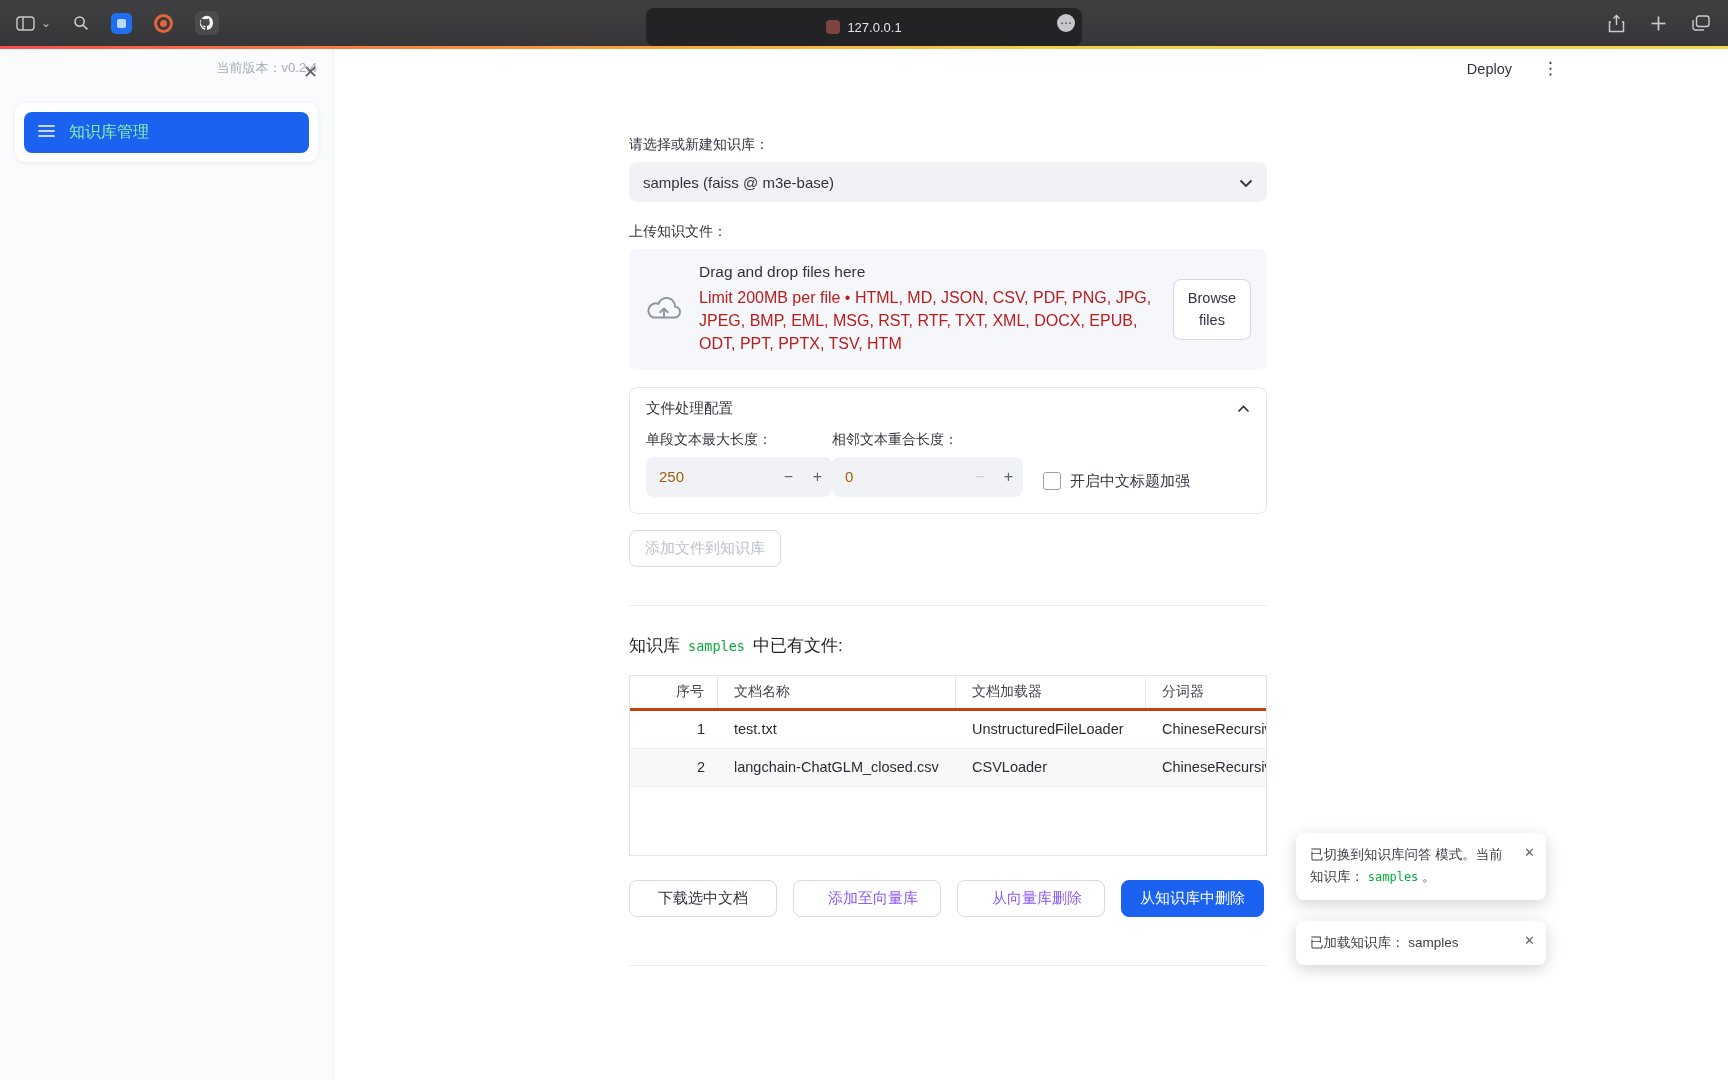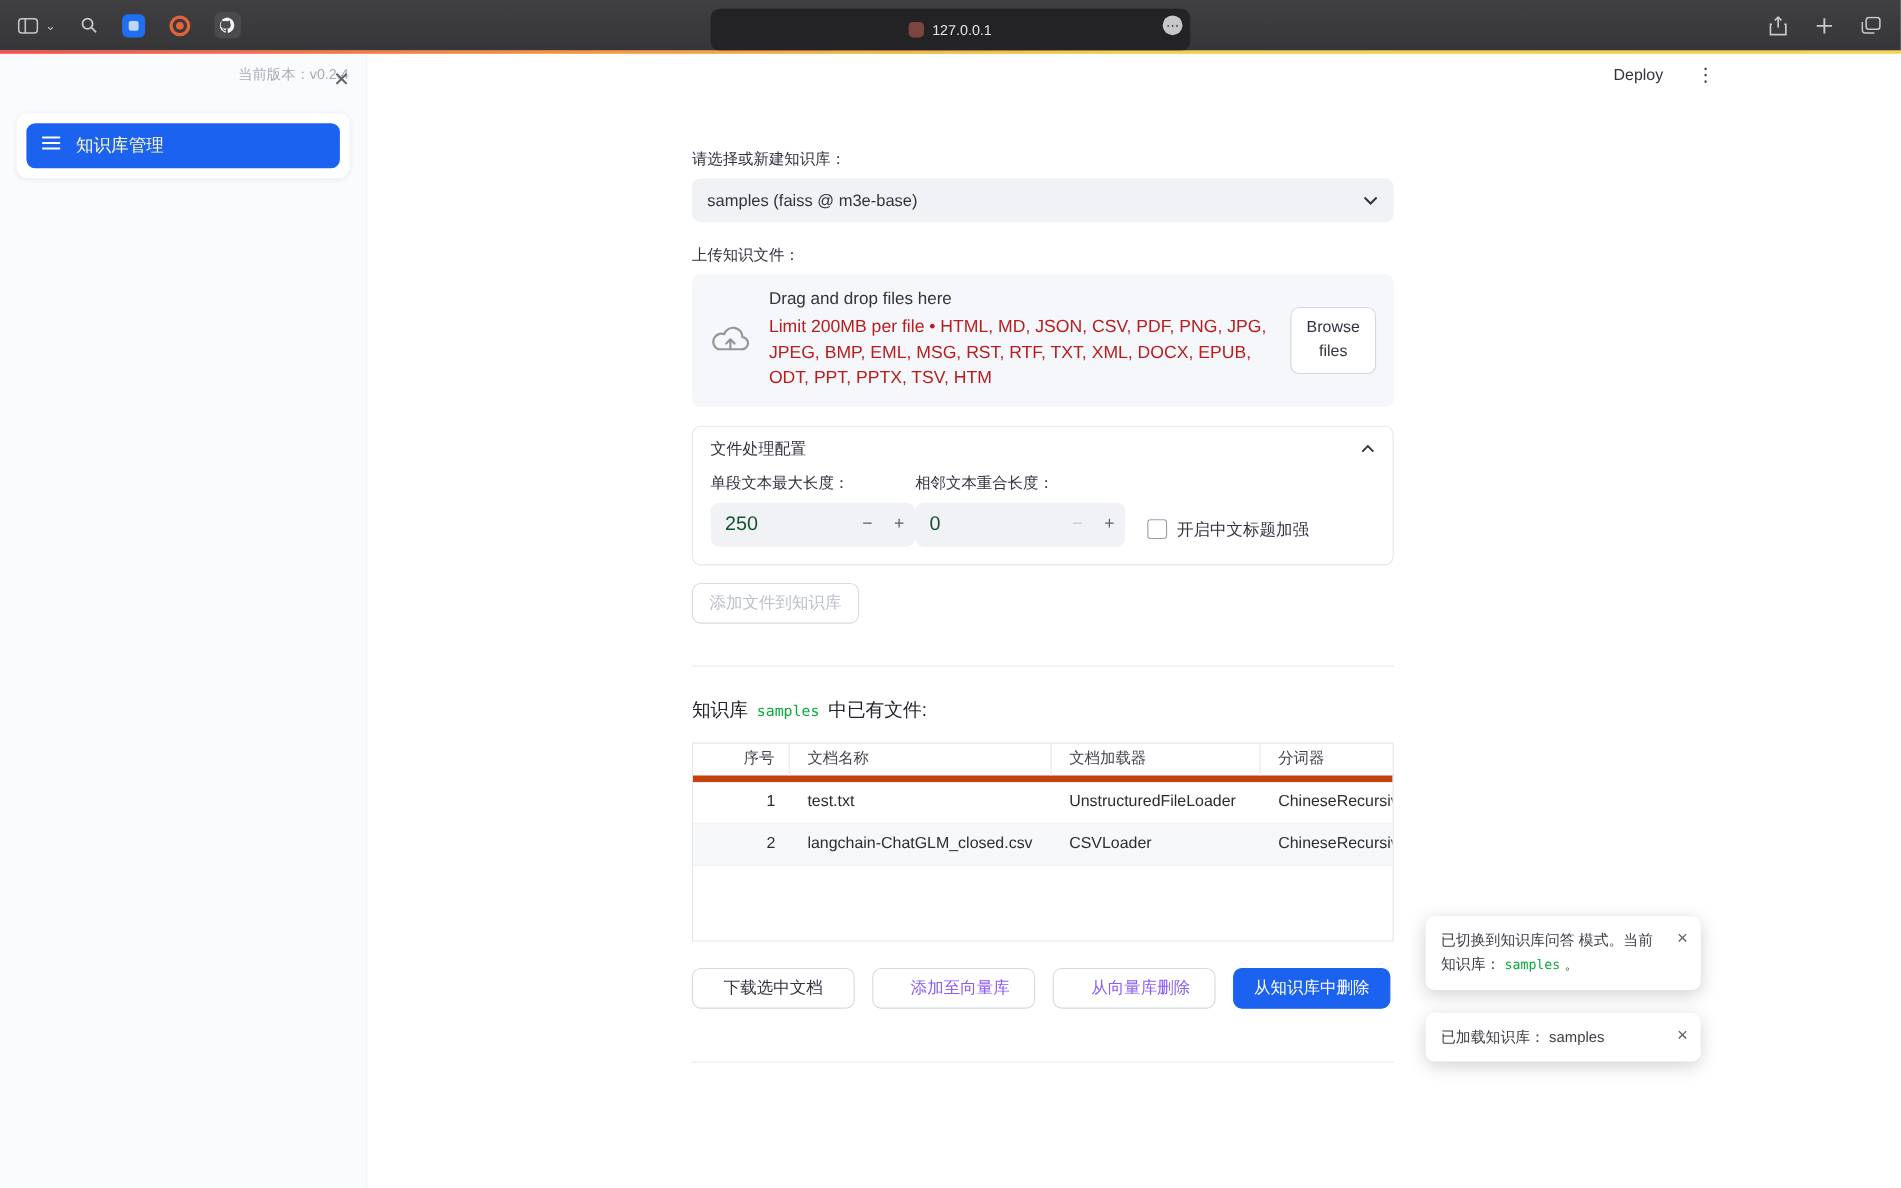--- a/index.html
+++ b/index.html
@@ -46,21 +46,21 @@
   
   .sidebar { position:absolute; top:49px; left:0; width:334px; bottom:0; background:#fafbfd; border-right:1px solid #f0f1f4; }
   .sidebar-close { position:absolute; top:12px; right:15px; font-size:18px; color:#5f626b; cursor:pointer; }
   .logo-row { display:flex; align-items:center; gap:9px; margin:90px 0 0 25px; }
   .logo-text { font-size:27px; font-weight:bold; font-style:italic; color:#1b62f0; letter-spacing:-0.8px; white-space:nowrap; }
   .version { text-align:right; margin:10px 16px 0 0; color:#a7acb8; font-size:13px; }
   .nav-card { margin:26px 15px 0 15px; background:#fff; border-radius:10px;
     box-shadow:0 1px 5px rgba(20,30,60,0.08); padding:9px; }
   .nav-item { display:flex; align-items:center; gap:13px; padding:10px 13px; font-size:16px;
     color:#31333f; border-radius:8px; cursor:pointer; }
-  .nav-item.active { background:#1b62f0; color:#fef9c3; }
+  .nav-item.active { background:#1b62f0; color:#86efac; }
   .nav-item svg { flex:0 0 auto; }
 
   
   .main { position:absolute; top:49px; left:334px; right:0; bottom:0; background:#fff; overflow:hidden; }
   .deploy-bar { position:absolute; top:9px; right:168px; display:flex; align-items:center; gap:30px; }
   .deploy-label { font-size:14.5px; color:#31333f; cursor:pointer; }
   .kebab { font-size:17px; color:#31333f; cursor:pointer; letter-spacing:1px; }
 
   .content { margin:87px 0 0 295px; width:638px; }
   .field-label { font-size:14px; color:#31333f; margin-bottom:8px; }
@@ -76,41 +76,41 @@
   .dz-limit { font-size:16px; color:#b91c1c; line-height:1.45; max-width:484px; }
   .browse-btn { width:78px; background:#fff; border:1px solid #d4d7de; border-radius:8px;
     padding:7px 10px; font-size:14.5px; color:#31333f; text-align:center; cursor:pointer; line-height:1.55; }
 
   .expander { margin-top:17px; border:1px solid #e3e6ec; border-radius:8px; }
   .exp-head { display:flex; align-items:center; padding:11px 16px; font-size:14.5px; color:#31333f; cursor:pointer; }
   .exp-body { padding:2px 16px 16px; display:flex; align-items:flex-start; }
   .num-label { font-size:14px; color:#31333f; margin-bottom:8px; }
   .num-input { width:186px; height:40px; background:#f0f2f6; border-radius:8px; display:flex; align-items:center; }
   .num-input.w2 { width:191px; }
-  .num-value { flex:1; padding-left:13px; font-size:18px; color:#14532d; }
+  .num-value { flex:1; padding-left:13px; font-size:15px; color:#a16207; }
   .step-btn { width:29px; text-align:center; font-size:16px; color:#5c636f; cursor:pointer; user-select:none; }
   .step-btn.disabled { color:#c7cbd3; }
   .field2 { }
   .checkbox-row { display:flex; align-items:center; gap:9px; margin:41px 0 0 20px; }
   .checkbox { width:18px; height:18px; border:1.5px solid #9aa0ab; border-radius:3px; background:#fff; cursor:pointer; }
   .checkbox-label { font-size:15px; color:#31333f; white-space:nowrap; }
 
   .add-btn { margin-top:16px; display:inline-block; padding:8px 15px; border:1px solid #d7dae0;
     border-radius:8px; color:#bcc0c9; font-size:15px; background:#fff; cursor:default; }
 
   .divider { margin-top:38px; border-top:1px solid #e8eaee; }
 
   .existing-line { margin-top:28px; font-size:17px; color:#1f2127; display:flex; align-items:baseline; gap:8px; }
   .code { font-family:"DejaVu Sans Mono", monospace; color:#09ab3b; font-size:13.5px; }
 
   .info-box { margin-top:19px; background:#e8f1fb; border-radius:8px; padding:12px 16px;
     color:#1f66c0; font-size:16px; }
 
   .table { margin-top:18px; border:1px solid #e1e4e9; height:181px; display:flex; flex-direction:column; overflow:hidden; }
-  .t-head { display:grid; grid-template-columns:88px 238px 190px 1fr; height:35px; border-bottom:6px solid #c2410c; }
+  .t-head { display:grid; grid-template-columns:88px 238px 190px 1fr; height:35px; border-bottom:3px solid #c2410c; }
   .th { display:flex; align-items:center; font-size:14px; color:#43454e; padding:0 16px; }
   .th:not(:last-child){ border-right:1px solid #e6e8ec; }
   .th.num { justify-content:flex-end; padding-right:13px; }
   .t-row { display:grid; grid-template-columns:88px 238px 190px 1fr; height:38px;
     border-bottom:1px solid #eef0f3; font-size:14.5px; color:#2b2d33; cursor:default; }
   .t-row.alt { background:#f7f8fa; }
   .td { display:flex; align-items:center; padding:0 16px; white-space:nowrap; overflow:hidden; }
   .td.num { justify-content:flex-end; padding-right:13px; }
 
   .actions { margin-top:24px; display:flex; gap:16px; }

